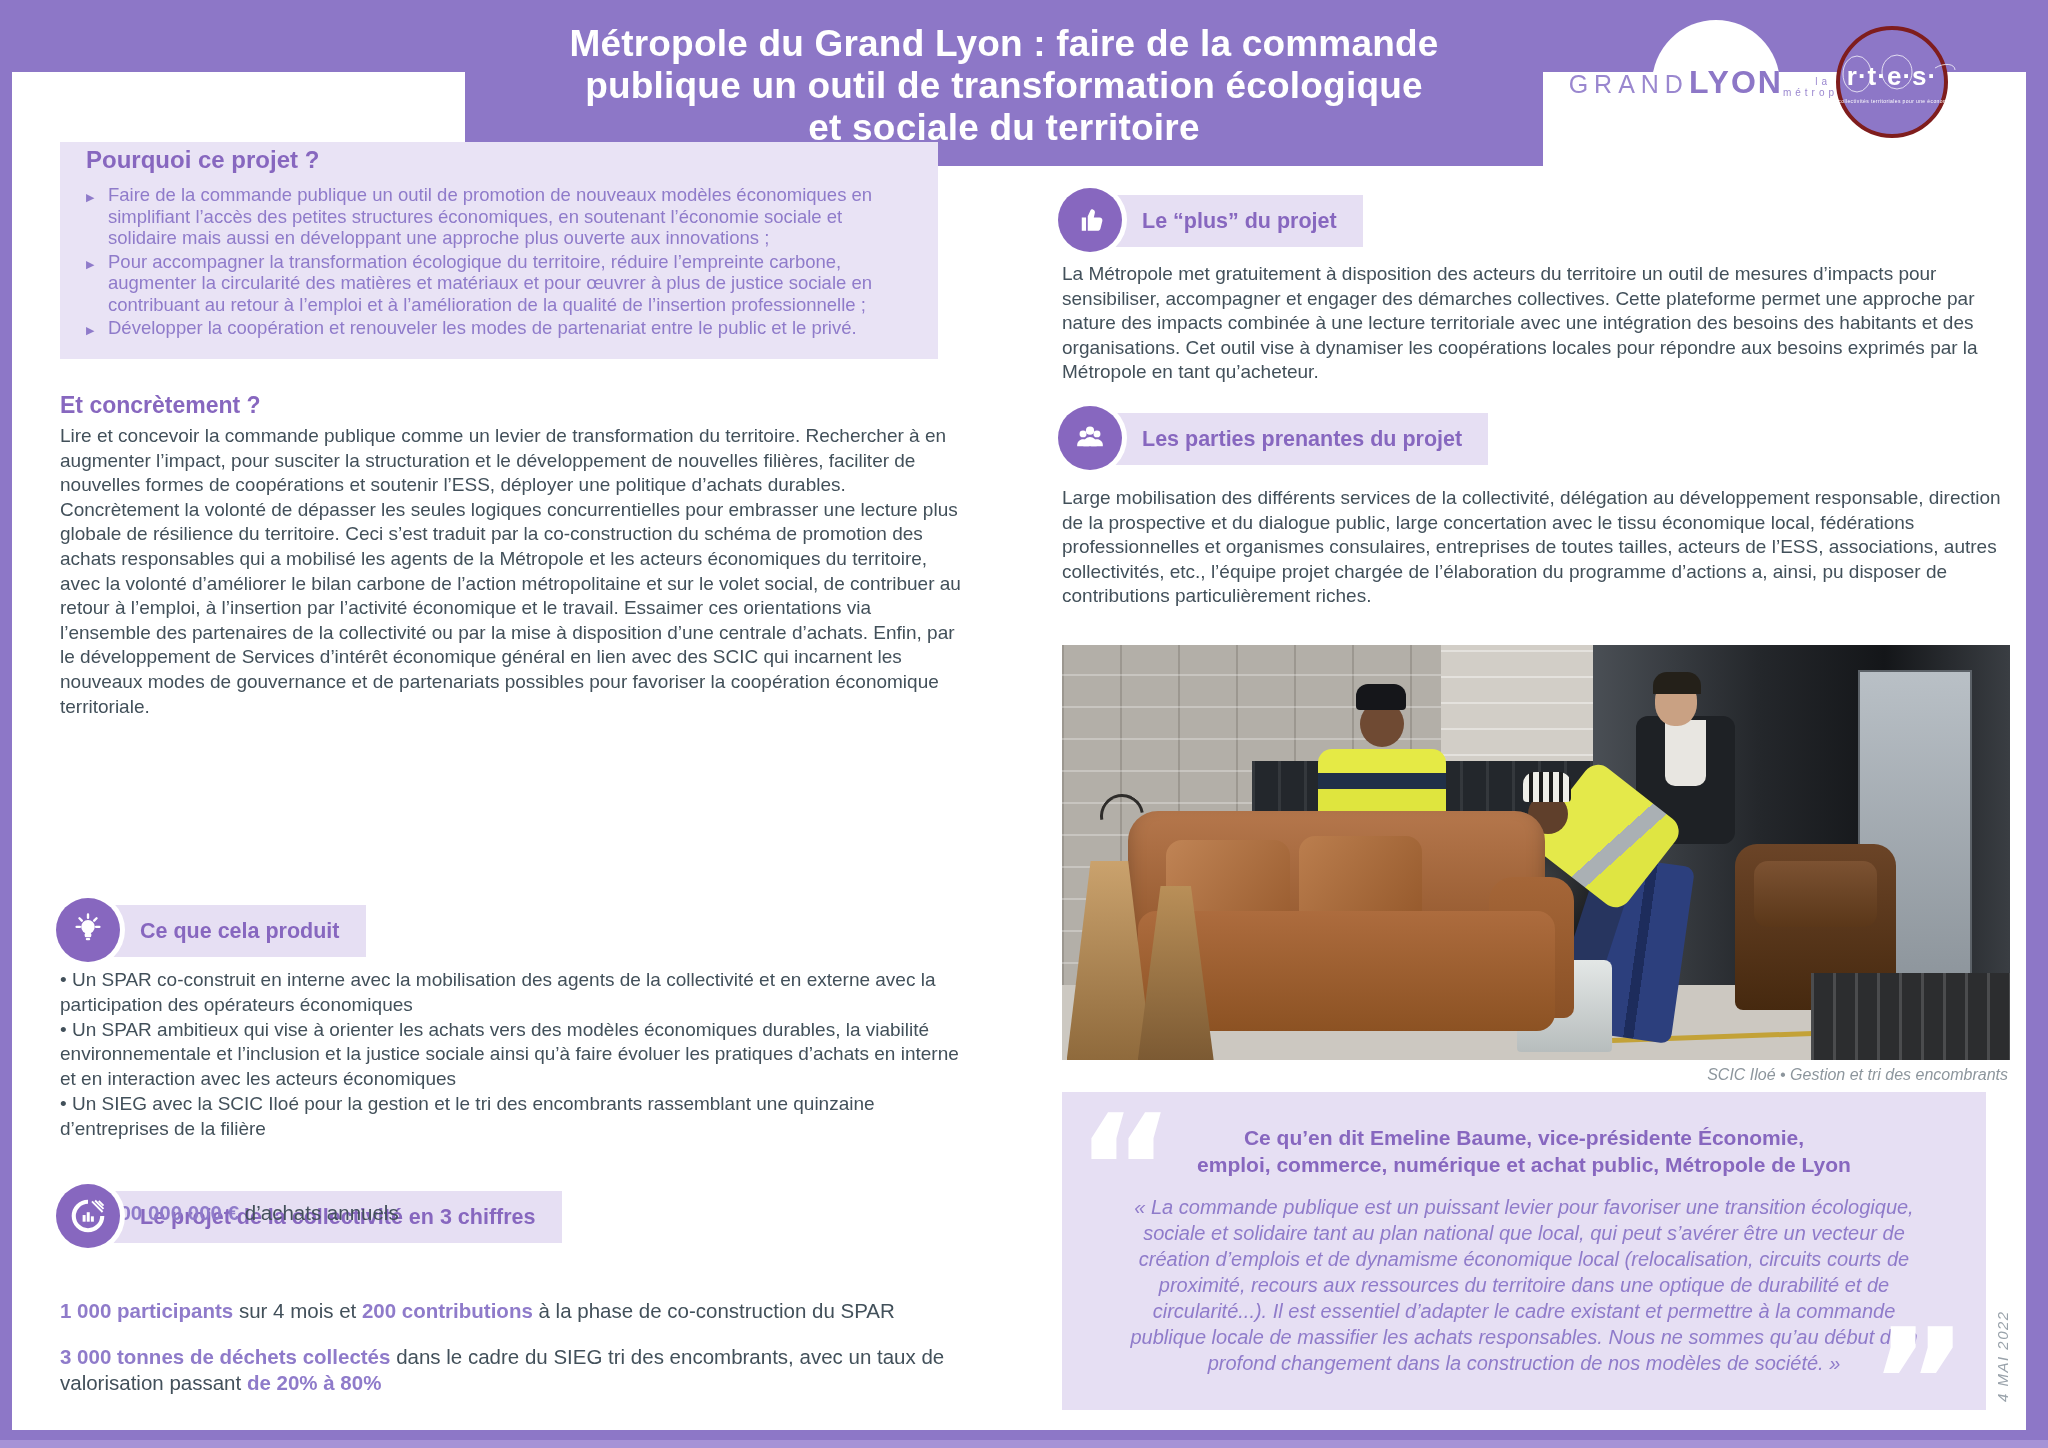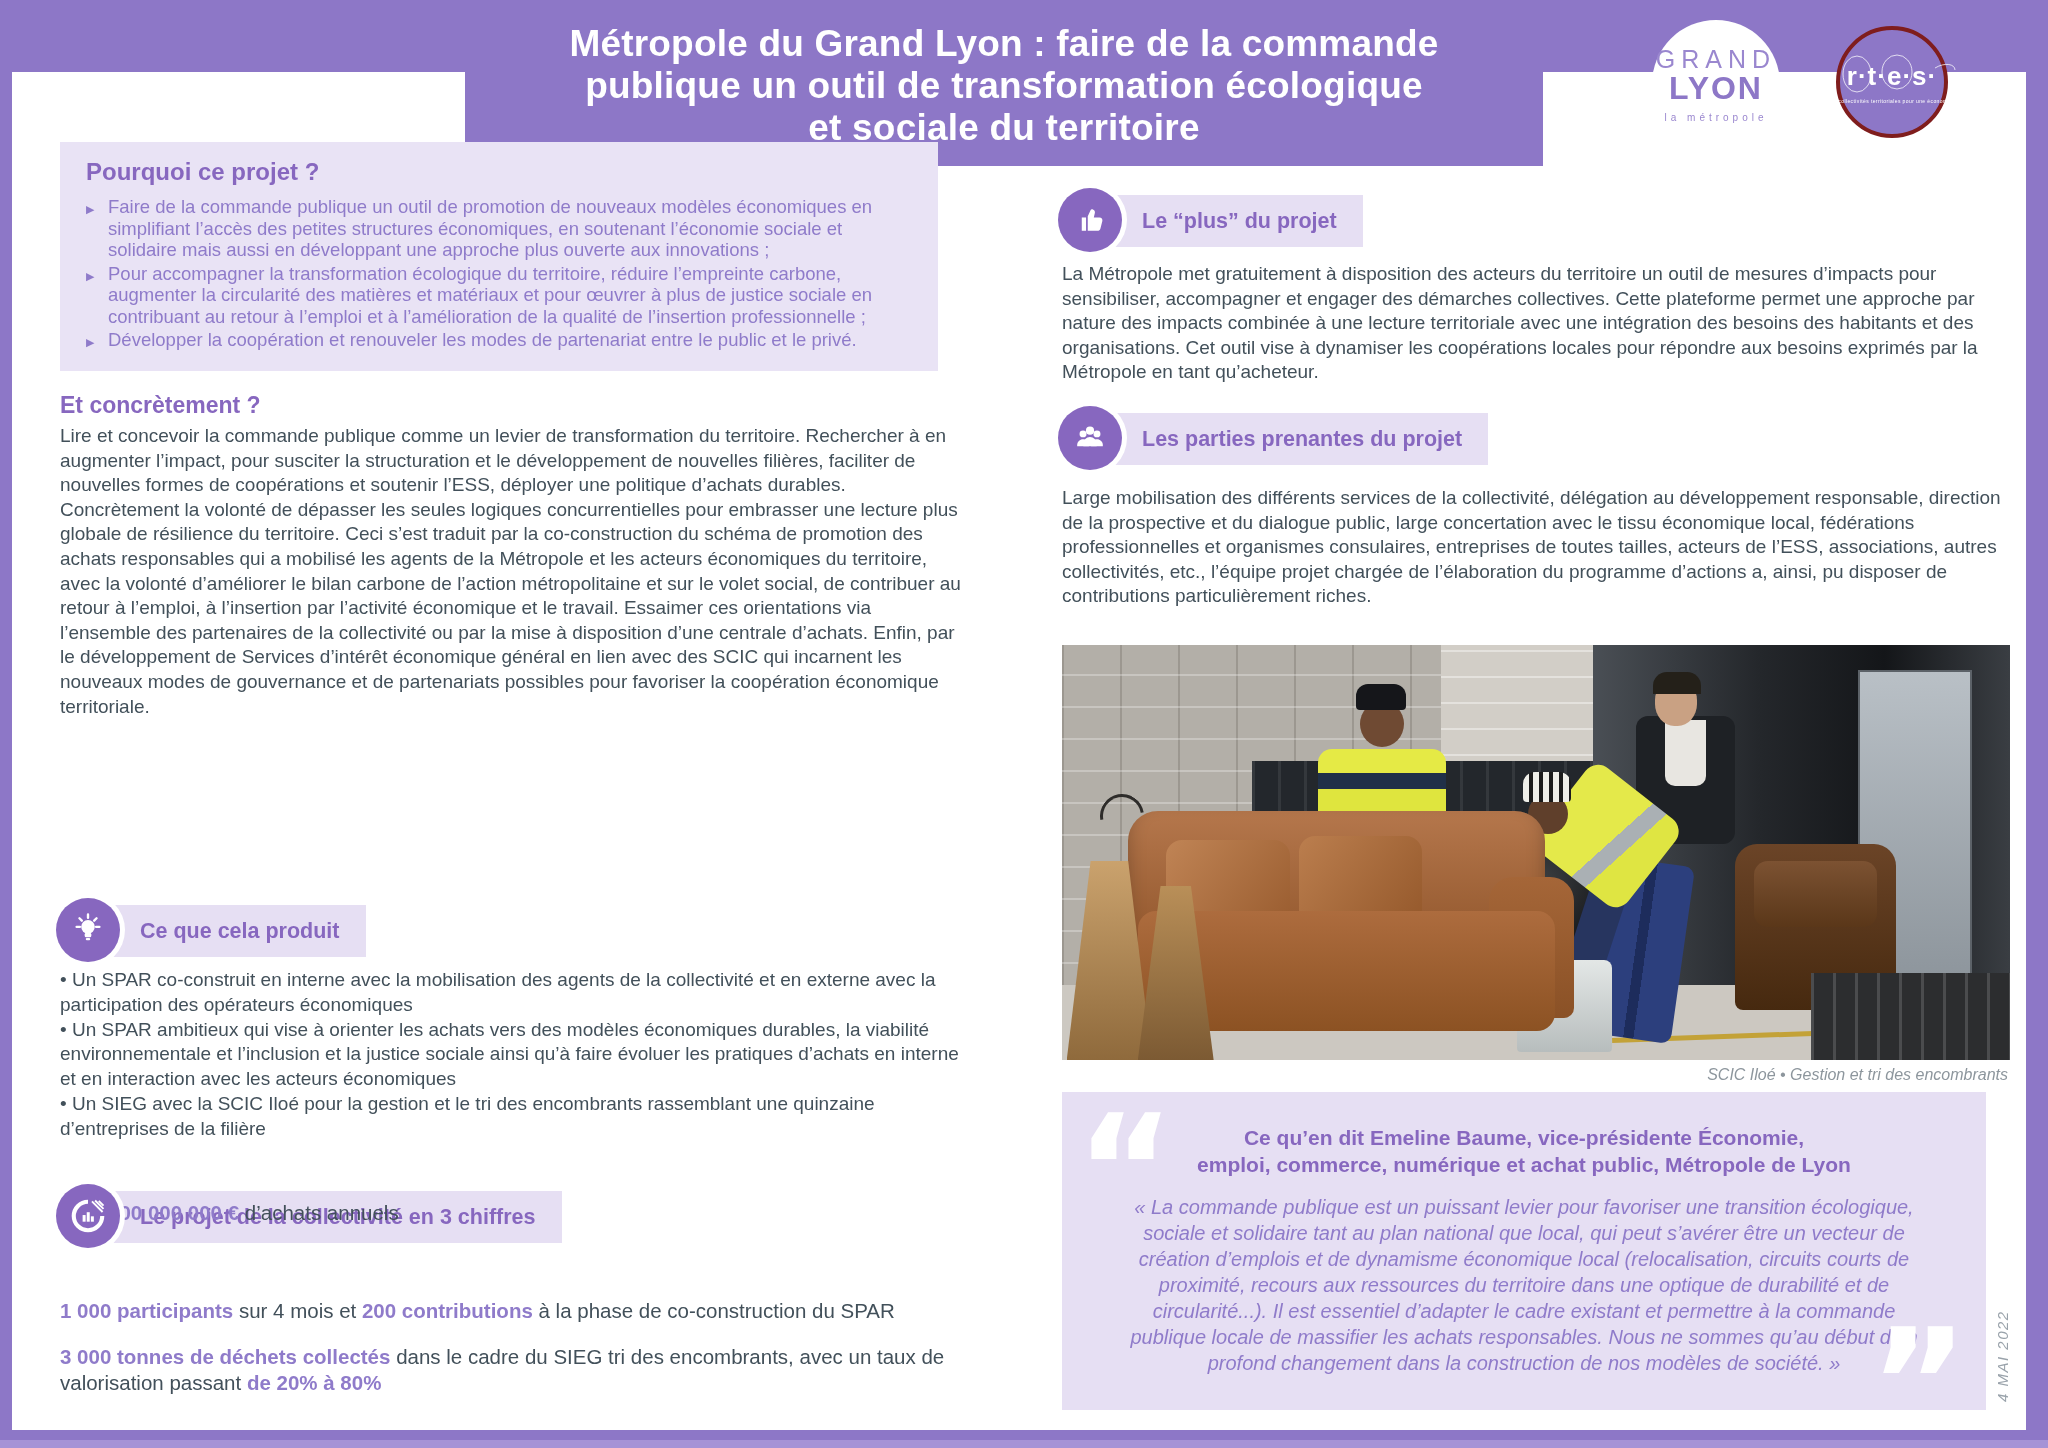--- a/index.html
+++ b/index.html
@@ -22,37 +22,37 @@
   .fr-right{position:absolute;left:2026px;top:0;width:22px;height:1448px;background:var(--purple);}
   .fr-bottom{position:absolute;left:0;top:1430px;width:2048px;height:18px;
     background:linear-gradient(#8d77c7 0 55%,#a593d6 55% 100%);}
 
   
   .title-banner{position:absolute;left:465px;top:0;width:1078px;height:166px;background:var(--purple);
     display:flex;flex-direction:column;justify-content:center;align-items:center;padding-top:6px;}
   .title-banner div{color:#fff;font-weight:700;font-size:37px;line-height:42px;letter-spacing:.2px;text-align:center;}
 
   .logo-gl{position:absolute;left:1652px;top:20px;width:128px;height:128px;border-radius:50%;background:#fff;
-    display:flex;flex-direction:column;align-items:center;justify-content:center;color:var(--purple);text-align:center;}
+    display:flex;align-items:center;justify-content:center;color:var(--purple);text-align:center;}
   .logo-gl .l1{font-size:25px;font-weight:400;letter-spacing:6px;color:#9a87cf;}
   .logo-gl .l2{font-size:32px;font-weight:800;letter-spacing:2px;margin-top:-4px;}
   .logo-gl .l3{font-size:10px;letter-spacing:4px;margin-top:5px;color:#9a87cf;}
 
   .logo-rtes{position:absolute;left:1836px;top:26px;width:112px;height:112px;border-radius:50%;
     background:var(--purple);border:4px solid #7f1d1d;display:flex;flex-direction:column;align-items:center;justify-content:center;}
   .logo-rtes .word{color:#fff;font-weight:800;font-size:26px;letter-spacing:1px;position:relative;}
   .logo-rtes svg{position:absolute;left:-8px;top:-9px;}
   .logo-rtes .tag{color:#fff;font-size:5px;letter-spacing:.4px;margin-top:6px;white-space:nowrap;}
 
   
   .body-txt{color:var(--ink);font-size:19px;line-height:24.6px;}
   .h-purple{color:var(--purple-deep);font-weight:700;}
 
   
-  .box-pourquoi{position:absolute;left:60px;top:142px;width:878px;background:var(--lav);padding:16px 26px 18px 26px;}
+  .box-pourquoi{position:absolute;left:60px;top:142px;width:878px;background:var(--lav);padding:4px 26px 18px 26px;}
   .box-pourquoi h2{color:var(--purple-deep);font-size:24px;font-weight:700;margin-bottom:10px;}
   .box-pourquoi ul{list-style:none;}
   .box-pourquoi li{position:relative;padding-left:22px;color:var(--purple-text);font-size:18.5px;line-height:21.5px;margin-bottom:2px;}
   .box-pourquoi li::before{content:"▶";position:absolute;left:0;top:3px;font-size:11px;color:var(--purple-text);}
 
   .h-concret{position:absolute;left:60px;top:392px;font-size:23px;}
   .p-concret{position:absolute;left:60px;top:424px;width:902px;}
 
   .sec{position:absolute;height:66px;}
   .sec .ic{position:absolute;left:0;top:0;width:64px;height:64px;border-radius:50%;background:var(--purple-deep);

